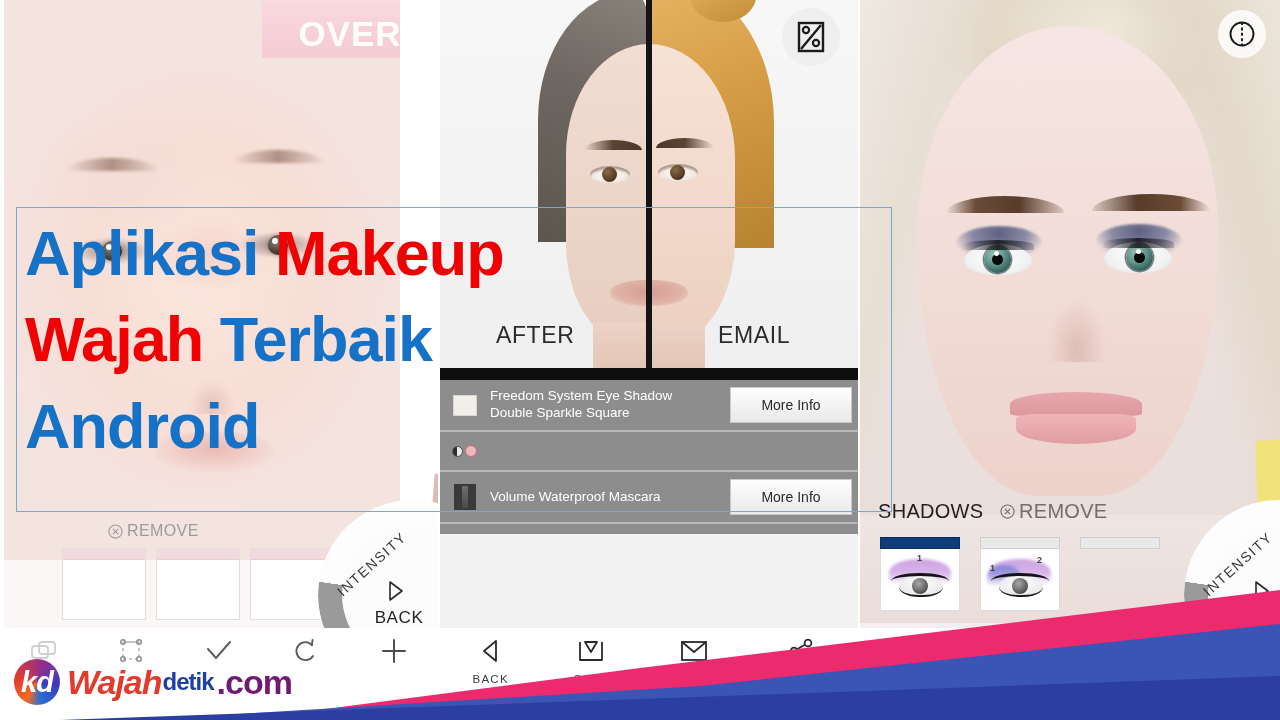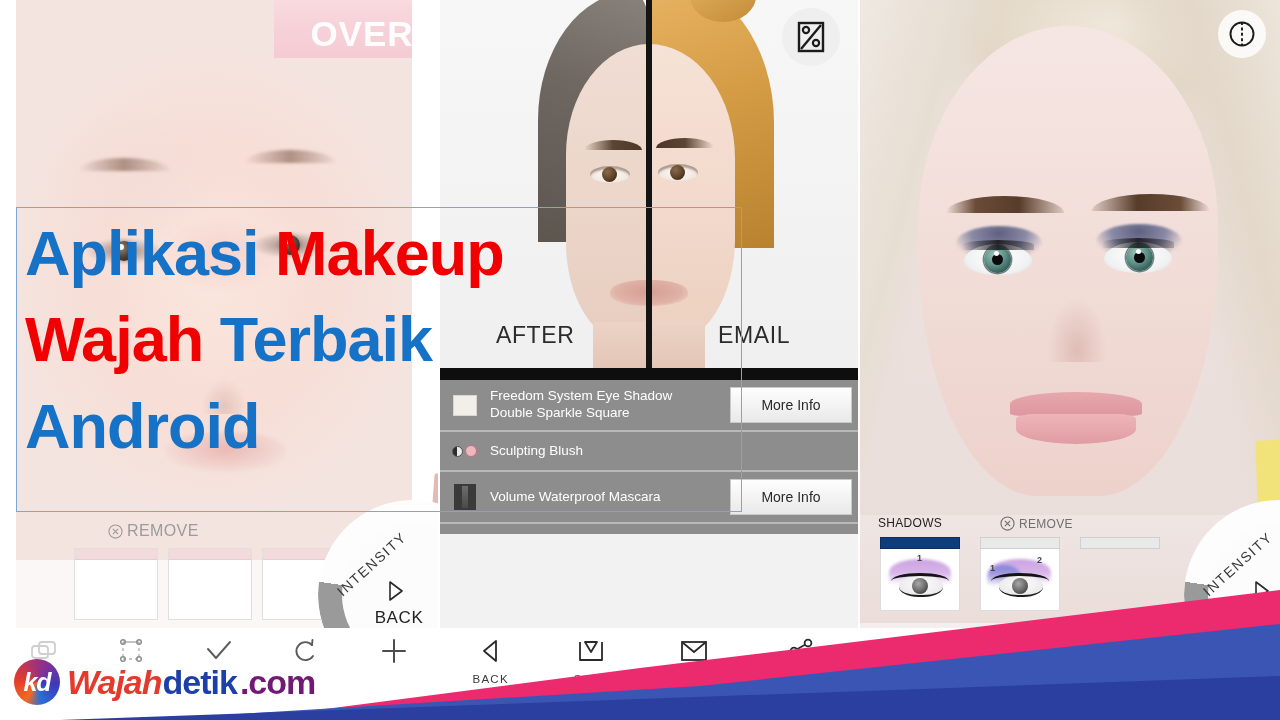--- a/index.html
+++ b/index.html
@@ -3,21 +3,21 @@
 <meta charset="utf-8">
 <style>
   * { margin:0; padding:0; box-sizing:border-box; }
   html,body { width:1280px; height:720px; overflow:hidden; background:#fff;
               font-family:"Liberation Sans", sans-serif; }
 
   #stage { position:relative; width:1280px; height:720px; overflow:hidden; background:#fff; }
 
   
   .panel { position:absolute; top:0; bottom:0; overflow:hidden; }
-  #panel-left   { left:16px;   width:396px; background:#fbf7f6; }
+  #panel-left   { left:4px;   width:396px; background:#fbf7f6; }
   #panel-center { left:440px; width:418px; background:#f2f2f2; }
   #panel-right  { left:860px; width:420px; background:#f4eeee; }
 
   
   .lp-photo { position:absolute; left:0; top:0; width:438px; height:560px;
      background:
        radial-gradient(ellipse 80px 55px at 205px 255px, #f6d3cc 0%, rgba(246,211,204,0) 72%),
        radial-gradient(ellipse 120px 90px at 120px 175px, #f3ddd6 0%, rgba(243,221,214,0) 75%),
        radial-gradient(ellipse 210px 240px at 195px 280px, #fae6de 0%, #f7ded6 55%, #f4e4e0 100%),
        linear-gradient(160deg,#faf6f4 0%,#f7ece8 55%,#f6eae6 100%);
@@ -144,21 +144,21 @@
      border-radius:50% 50% 10% 10%; background:linear-gradient(180deg,#e7a8ad,#dd979f); }
   .rp-lip-bot { position:absolute; left:6px; top:22px; width:120px; height:30px;
      border-radius:18% 18% 55% 55%; background:linear-gradient(180deg,#eeb5b8,#e09ca2); }
 
   .rp-icon-compare { position:absolute; right:14px; top:10px; width:48px; height:48px; border-radius:50%;
      background:rgba(255,255,255,.82); display:flex; align-items:center; justify-content:center; }
 
   
   .rp-tray { position:absolute; left:860px; top:515px; width:420px; height:108px;
              background:linear-gradient(180deg,#efe5e3,#eaddda); }
-  .tray-head { position:absolute; top:500px; font-size:12px; color:#1f1f1f; letter-spacing:.3px;margin-top:16px; }
+  .tray-head { position:absolute; top:500px; font-size:20px; color:#1f1f1f; letter-spacing:.3px; }
   #rp-shadows { left:878px; }
   #rp-remove  { left:1000px; display:flex; align-items:center; gap:4px; color:#6f6f6f; }
   .thumbcard { position:absolute; top:537px; width:80px; }
   .thumbcard .bar { height:12px; border:1px solid #cfcfcf; background:#e9e9e9; }
   .thumbcard.sel .bar { background:#0f3c7a; border-color:#0b2f60; }
   .thumbcard .eyeimg { height:62px; background:#ffffff; border:1px solid #ddd; border-top:none;
                        position:relative; overflow:hidden; }
   .thumbcard.noimg .eyeimg { background:transparent; border:none; }
   #tc1 { left:880px; } #tc2 { left:980px; } #tc3 { left:1080px; }
 
@@ -199,38 +199,38 @@
   #btm-left   { left:0;   width:438px; }
   #btm-center { left:440px; width:418px; }
   #btm-right  { left:860px; width:420px; }
   .tbrow { position:absolute; left:0; right:0; top:8px; display:flex; align-items:flex-start;
            justify-content:space-around; }
   .tbitem { display:flex; flex-direction:column; align-items:center; gap:7px; }
   .tblabel { font-size:11.5px; letter-spacing:1.3px; color:#3a3a3a; }
   .tbicon { width:34px; height:30px; display:flex; align-items:center; justify-content:center; }
 
   
-  #headline { position:absolute; left:16px; top:207px; width:726px; height:305px;
+  #headline { position:absolute; left:16px; top:207px; width:876px; height:305px;
               border:1px solid #7ba7d7; background:transparent; }
   .hl-line { position:absolute; left:8px; font-weight:700; font-size:63px; line-height:1;
              white-space:nowrap; letter-spacing:-1px; }
   #hl1 { top:14px; } #hl2 { top:100px; } #hl3 { top:187px; }
   .blue { color:#1572c6; } .red { color:#f00000; }
 
   
   #ribbon { position:absolute; left:0; bottom:0; width:1280px; height:130px; pointer-events:none; }
 
   
   #logo { position:absolute; left:14px; bottom:14px; height:48px; display:flex; align-items:center; gap:7px; }
   #logo-mark { width:46px; height:46px; border-radius:50%;
      background:conic-gradient(from 210deg,#f26a21 0deg,#e23b2e 70deg,#8e2f8f 170deg,#3b3bbb 250deg,#2a6fd6 320deg,#f26a21 360deg);
      display:flex; align-items:center; justify-content:center; }
-  #logo-mark span { color:#fff; font-size:25px; font-weight:700; font-style:italic; letter-spacing:-1px; }
+  #logo-mark span { color:#fff; font-size:29px; font-weight:700; font-style:italic; letter-spacing:-1px; }
   .logo-klik { font-size:34px; font-weight:700; font-style:italic; color:#e23b2e; letter-spacing:-1px; }
-  .logo-detik { font-size:34px; font-weight:700; color:#1d3fa8; letter-spacing:-1px; }
+  .logo-detik { font-size:24px; font-weight:700; color:#1d3fa8; letter-spacing:-1px; }
   .logo-com { font-size:34px; font-weight:700; color:#701a75; letter-spacing:-1px; }
 
   .divider-v { position:absolute; top:0; bottom:0; width:2px; background:#ffffff; }
 </style>
 </head>
 <body>
 
 <div id="stage">
 
   <div class="panel" id="panel-left">
@@ -355,21 +355,20 @@
       </div>
       <div class="prow-label" style="max-width:232px;">Freedom System Eye Shadow Double Sparkle Square</div>
       <div class="more-info">More Info</div>
     </div>
 
     <div class="prow">
       <div class="prow-thumb" style="justify-content:flex-start;">
         <div class="sw-c1"></div>
           <div class="sw-c2"></div>
       </div>
-      <div class="prow-label">Sculpting Blush</div>
     </div>
 
     <div class="prow tall">
       <div class="prow-thumb">
         <div class="sw-mascara"></div>
       </div>
       <div class="prow-label">Volume Waterproof Mascara</div>
       <div class="more-info">More Info</div>
     </div>
 

